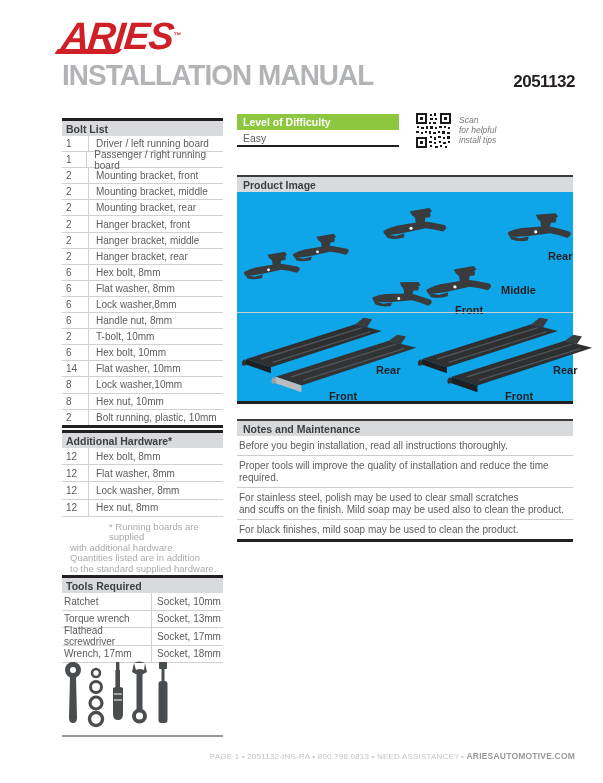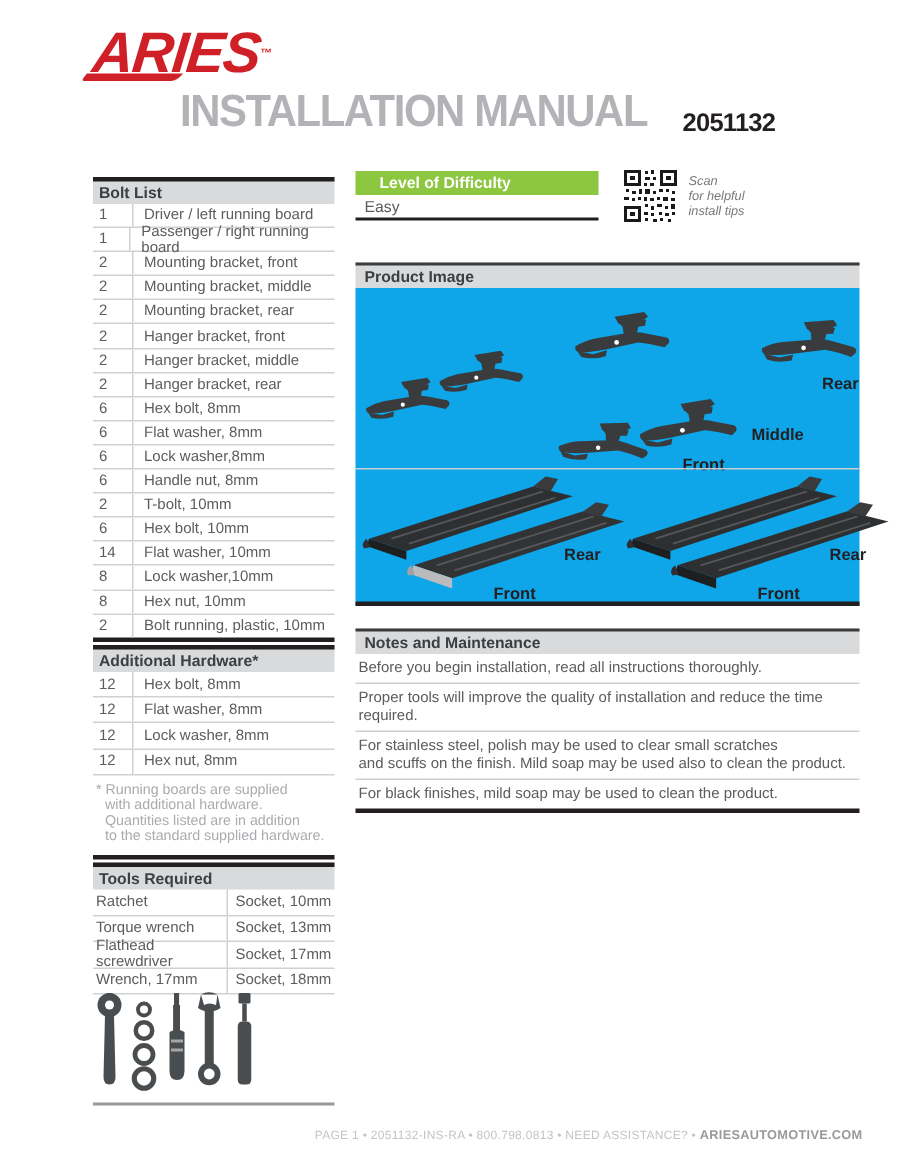--- a/index.html
+++ b/index.html
@@ -7,50 +7,50 @@
         font-family:"Liberation Sans",sans-serif;-webkit-font-smoothing:antialiased;}
 
   
   .logo-wrap{position:absolute;left:62px;top:16px;height:42px;}
   .logo-text{font-weight:bold;font-style:italic;font-size:38px;line-height:40px;color:#d02027;
              letter-spacing:-1px;transform:skewX(-6deg);display:inline-block;}
   .logo-tm{font-size:8px;color:#d02027;vertical-align:top;font-style:normal;font-weight:bold;}
   .logo-swoosh{position:absolute;left:-6px;top:33px;width:64px;height:5px;background:#d02027;
                transform:skewX(-38deg);border-radius:0 0 4px 2px;}
   .title-row{position:absolute;left:62px;top:58px;width:513px;display:flex;
-             justify-content:center;align-items:flex-end;}
+             justify-content:space-between;align-items:flex-end;}
   .main-title{font-weight:bold;font-size:30px;color:#b1b3b6;letter-spacing:-1px;
               transform:scaleX(.93);transform-origin:left;white-space:nowrap;}
   .part-number{font-weight:bold;font-size:17px;color:#231f20;letter-spacing:-0.5px;}
 
   
   .ltable{position:absolute;left:62px;width:161px;}
   .ltable .thead{border-top:3px solid #231f20;background:#d9dadb;height:15px;display:flex;
                  align-items:center;padding-left:4px;font-size:10.5px;font-weight:bold;color:#3c3e40;}
   .trow{display:flex;align-items:stretch;border-bottom:1px solid #cfd1d2;font-size:10px;color:#5a5c5e;}
   .trow .qty{width:22px;padding-left:4px;border-right:1px solid #cfd1d2;display:flex;align-items:center;}
   .trow .desc{padding-left:7px;display:flex;align-items:center;}
   .pl-row{height:15.1px;}
   .ah-row{height:16.2px;}
   .footnote{padding:5px 0 6px 2px;font-size:9.5px;line-height:10.5px;color:#a9abae;
             border-bottom:3px solid #231f20;}
   .footnote div{padding-left:6px;}
-  .footnote div:first-child{padding-left:0;}
+  .footnote div:first-child{padding-left:0;margin-left:45px;}
   .tool-row{display:flex;align-items:stretch;border-bottom:1px solid #cfd1d2;font-size:10px;
             color:#5a5c5e;height:16.5px;}
   .tool-row .tname{flex:1;display:flex;align-items:center;padding-left:2px;}
   .tool-row .tsock{width:66px;border-left:1px solid #cfd1d2;display:flex;align-items:center;padding-left:5px;}
   #tools-divider{position:absolute;left:62px;top:735px;width:161px;height:2px;background:#96989a;}
 
   
   .rsection{position:absolute;left:237px;width:336px;}
   .rhead{border-top:2px solid #3a3b3c;background:#d9dadb;height:15px;display:flex;align-items:center;
          padding-left:6px;font-size:10.5px;font-weight:bold;color:#3c3e40;}
   #difficulty{position:absolute;left:237px;top:114px;width:162px;border-bottom:2px solid #231f20;}
-  #difficulty .dhead{background:#8dc63f;height:16px;display:flex;align-items:center;padding-left:16px;
+  #difficulty .dhead{background:#8dc63f;height:16px;display:flex;align-items:center;padding-left:6px;
                      font-size:10.5px;font-weight:bold;color:#ffffff;}
   #difficulty .dval{height:15px;display:flex;align-items:center;padding-left:6px;
                     font-size:10.5px;color:#5a5c5e;}
   #qr-block{position:absolute;left:415px;top:112px;display:flex;font-style:italic;}
   .qr-caption{margin-left:7px;font-size:8.5px;line-height:10px;color:#77797c;padding-top:3px;}
 
   #product-image{top:175px;}
   .pi-body{position:relative;height:209px;border-bottom:3px solid #231f20;background:#0ea5e9;}
   .pi-divider{position:absolute;left:0;top:120px;width:100%;height:1px;background:#cbcdce;}
   .pi-label{position:absolute;font-size:11px;font-weight:bold;color:#231f20;}

